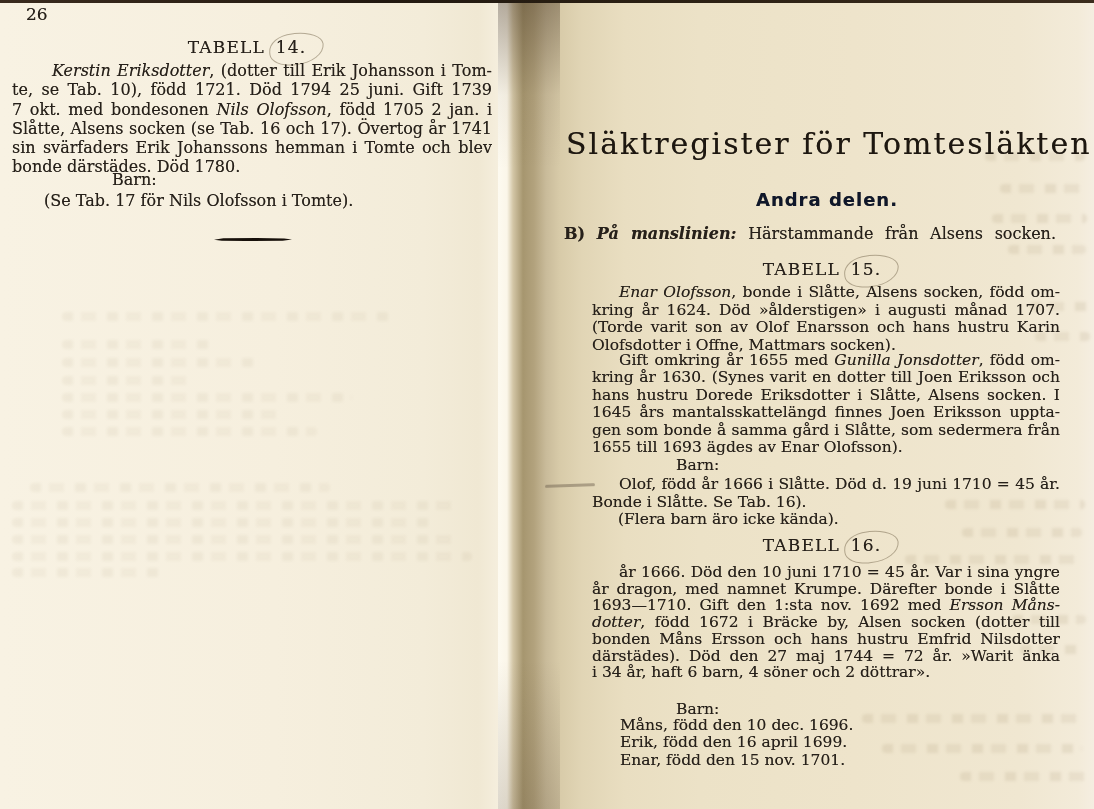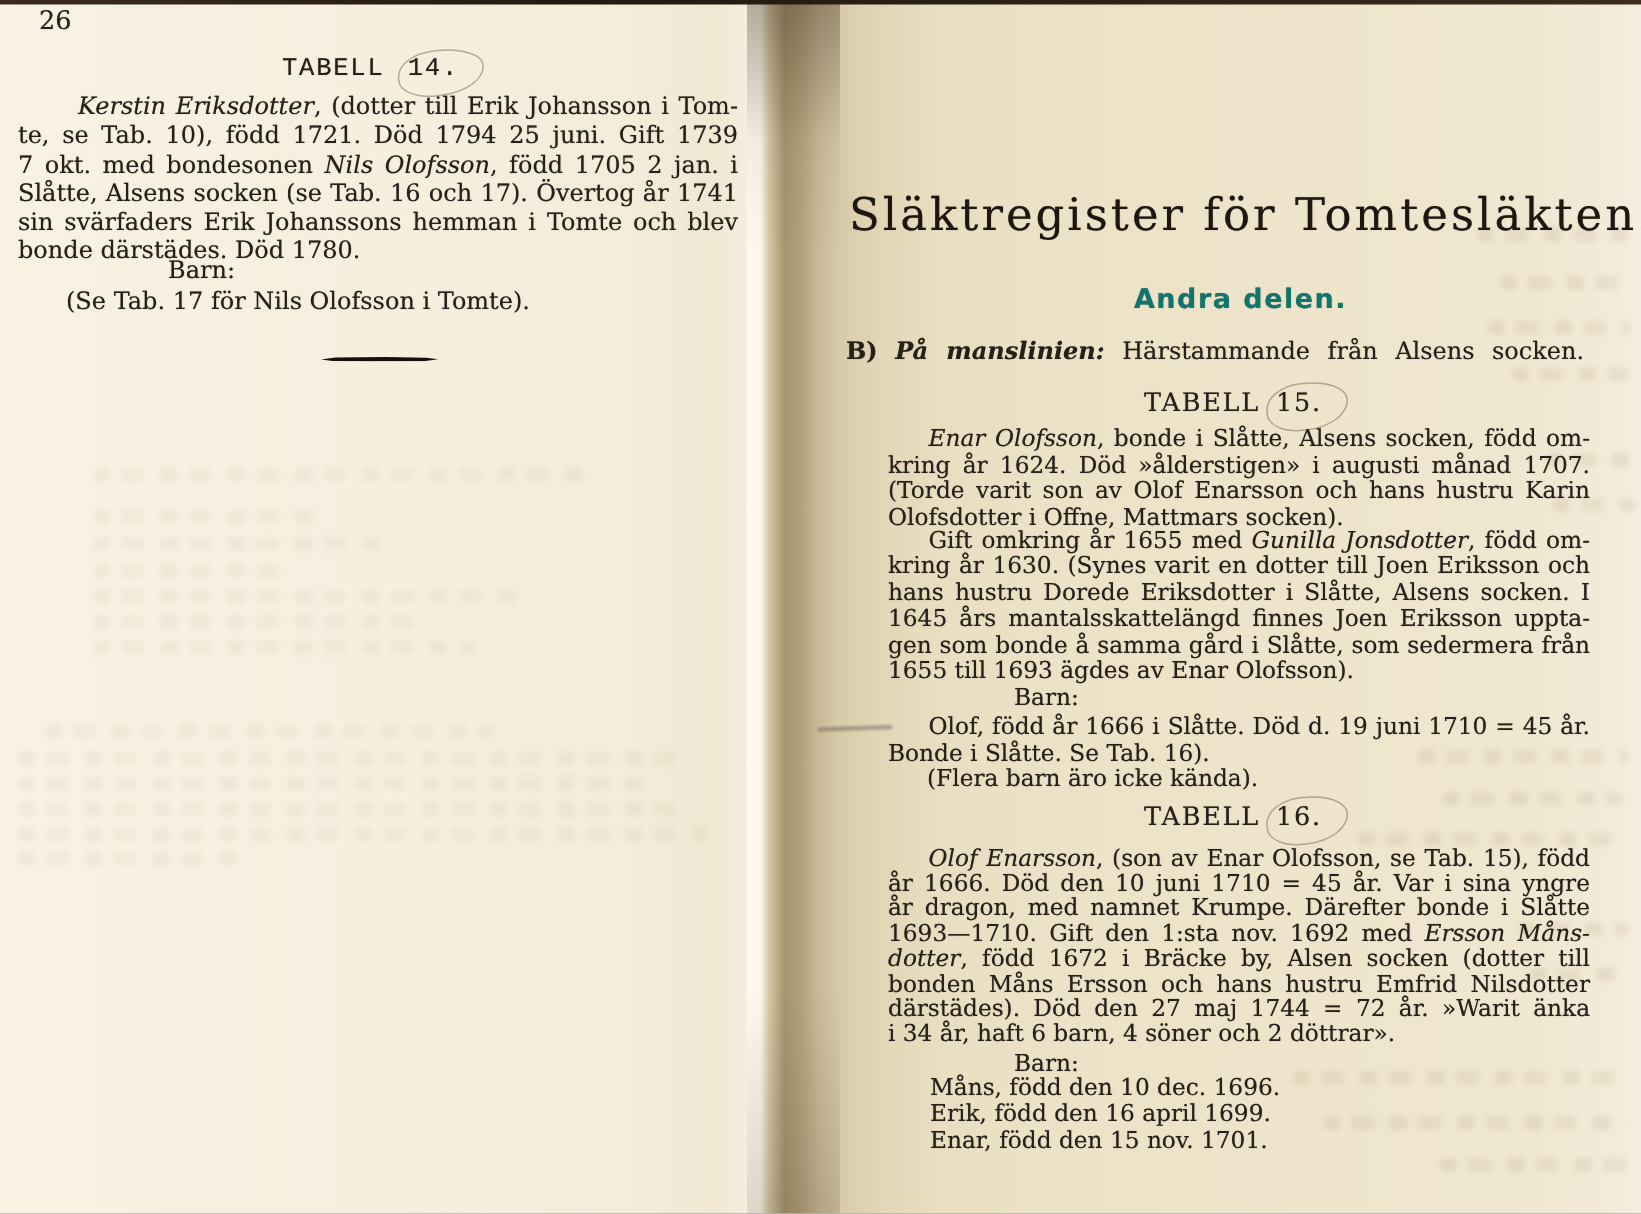--- a/index.html
+++ b/index.html
@@ -40,21 +40,21 @@
     position:absolute;height:9px;opacity:.5;filter:blur(1.8px);border-radius:4px;
     background:repeating-linear-gradient(90deg,
       rgba(150,129,92,.28) 0 11px, rgba(150,129,92,0) 11px 19px,
       rgba(150,129,92,.22) 19px 34px, rgba(150,129,92,0) 34px 45px);
   }
   .smudge.faint{opacity:.28;}
 
   
   .pageno{left:26px;top:4px;font-size:17px;}
   .tabell{font-size:17px;letter-spacing:1.2px;text-align:center;white-space:nowrap;}
-  .t14{left:12px;top:37px;width:480px;font-family:Liberation Mono, monospace;}
+  .t14{left:12px;top:37px;width:480px;}
   .t15{left:593px;top:259px;width:468px;}
   .t16{left:593px;top:535px;width:468px;}
 
   .pcircle{display:inline-block;position:relative;padding:0 10px 2px 4px;}
   .pcircle::before{
     content:"";position:absolute;inset:-4px -7px -6px -3px;
     border:1.6px solid rgba(116,101,76,.5);
     border-radius:48% 55% 58% 45% / 56% 46% 62% 44%;
     transform:rotate(-6deg);
   }
@@ -72,21 +72,21 @@
     clip-path:polygon(0 55%,12% 10%,55% 0,90% 15%,100% 50%,88% 95%,40% 100%,10% 88%);
   }
 
   .main-title{
     left:566px;top:126px;width:510px;text-align:center;white-space:nowrap;
     font-size:30px;letter-spacing:2px;color:#1d1710;
   }
   .subtitle{
     left:593px;top:189px;width:468px;text-align:center;
     font-family:"DejaVu Sans","Liberation Sans",sans-serif;
-    font-weight:bold;font-size:18px;letter-spacing:1px;color:#0f766e;
+    font-weight:bold;font-size:18px;letter-spacing:1px;color:#0f172a;
   }
   .section-line{
     left:564px;top:224px;width:492px;font-size:16px;
     text-align:justify;text-align-last:justify;
   }
   .section-line .sp{font-weight:bold;}
   .section-line .sb{font-weight:bold;font-style:italic;}
   .section-line .si{}
 
   .body15{font-size:15.5px;}
@@ -206,21 +206,20 @@
   <div class="abs txt body15 b15l1">Olof, född år 1666 i Slåtte.  Död d. 19 juni 1710 = 45 år.</div>
   <div class="abs txt body15 b15l2">Bonde i Slåtte.  Se Tab. 16).</div>
   <div class="abs txt body15 b15l3">(Flera barn äro icke kända).</div>
 
   <div class="abs txt tabell t16">
     <span>TABELL</span>
     <span class="pcircle"><span>16.</span></span>
   </div>
 
   <div class="abs txt body15 para ind27 p16">
-      <div><i>Olof Enarsson</i>, (son av Enar Olofsson, se Tab. 15), född</div>
       <div>år 1666.  Död den 10 juni 1710 = 45 år.  Var i sina yngre</div>
       <div>år dragon, med namnet Krumpe.  Därefter bonde i Slåtte</div>
       <div>1693—1710.  Gift den 1:sta nov. 1692 med <i>Ersson Måns-</i></div>
       <div><i>dotter</i>, född 1672 i Bräcke by, Alsen socken (dotter till</div>
       <div>bonden Måns Ersson och hans hustru Emfrid Nilsdotter</div>
       <div>därstädes).  Död den 27 maj 1744 = 72 år.  »Warit änka</div>
       <div>i 34 år, haft 6 barn, 4 söner och 2 döttrar».</div>
     </div>
 
   <div class="abs txt body15 barn16">Barn:</div>

